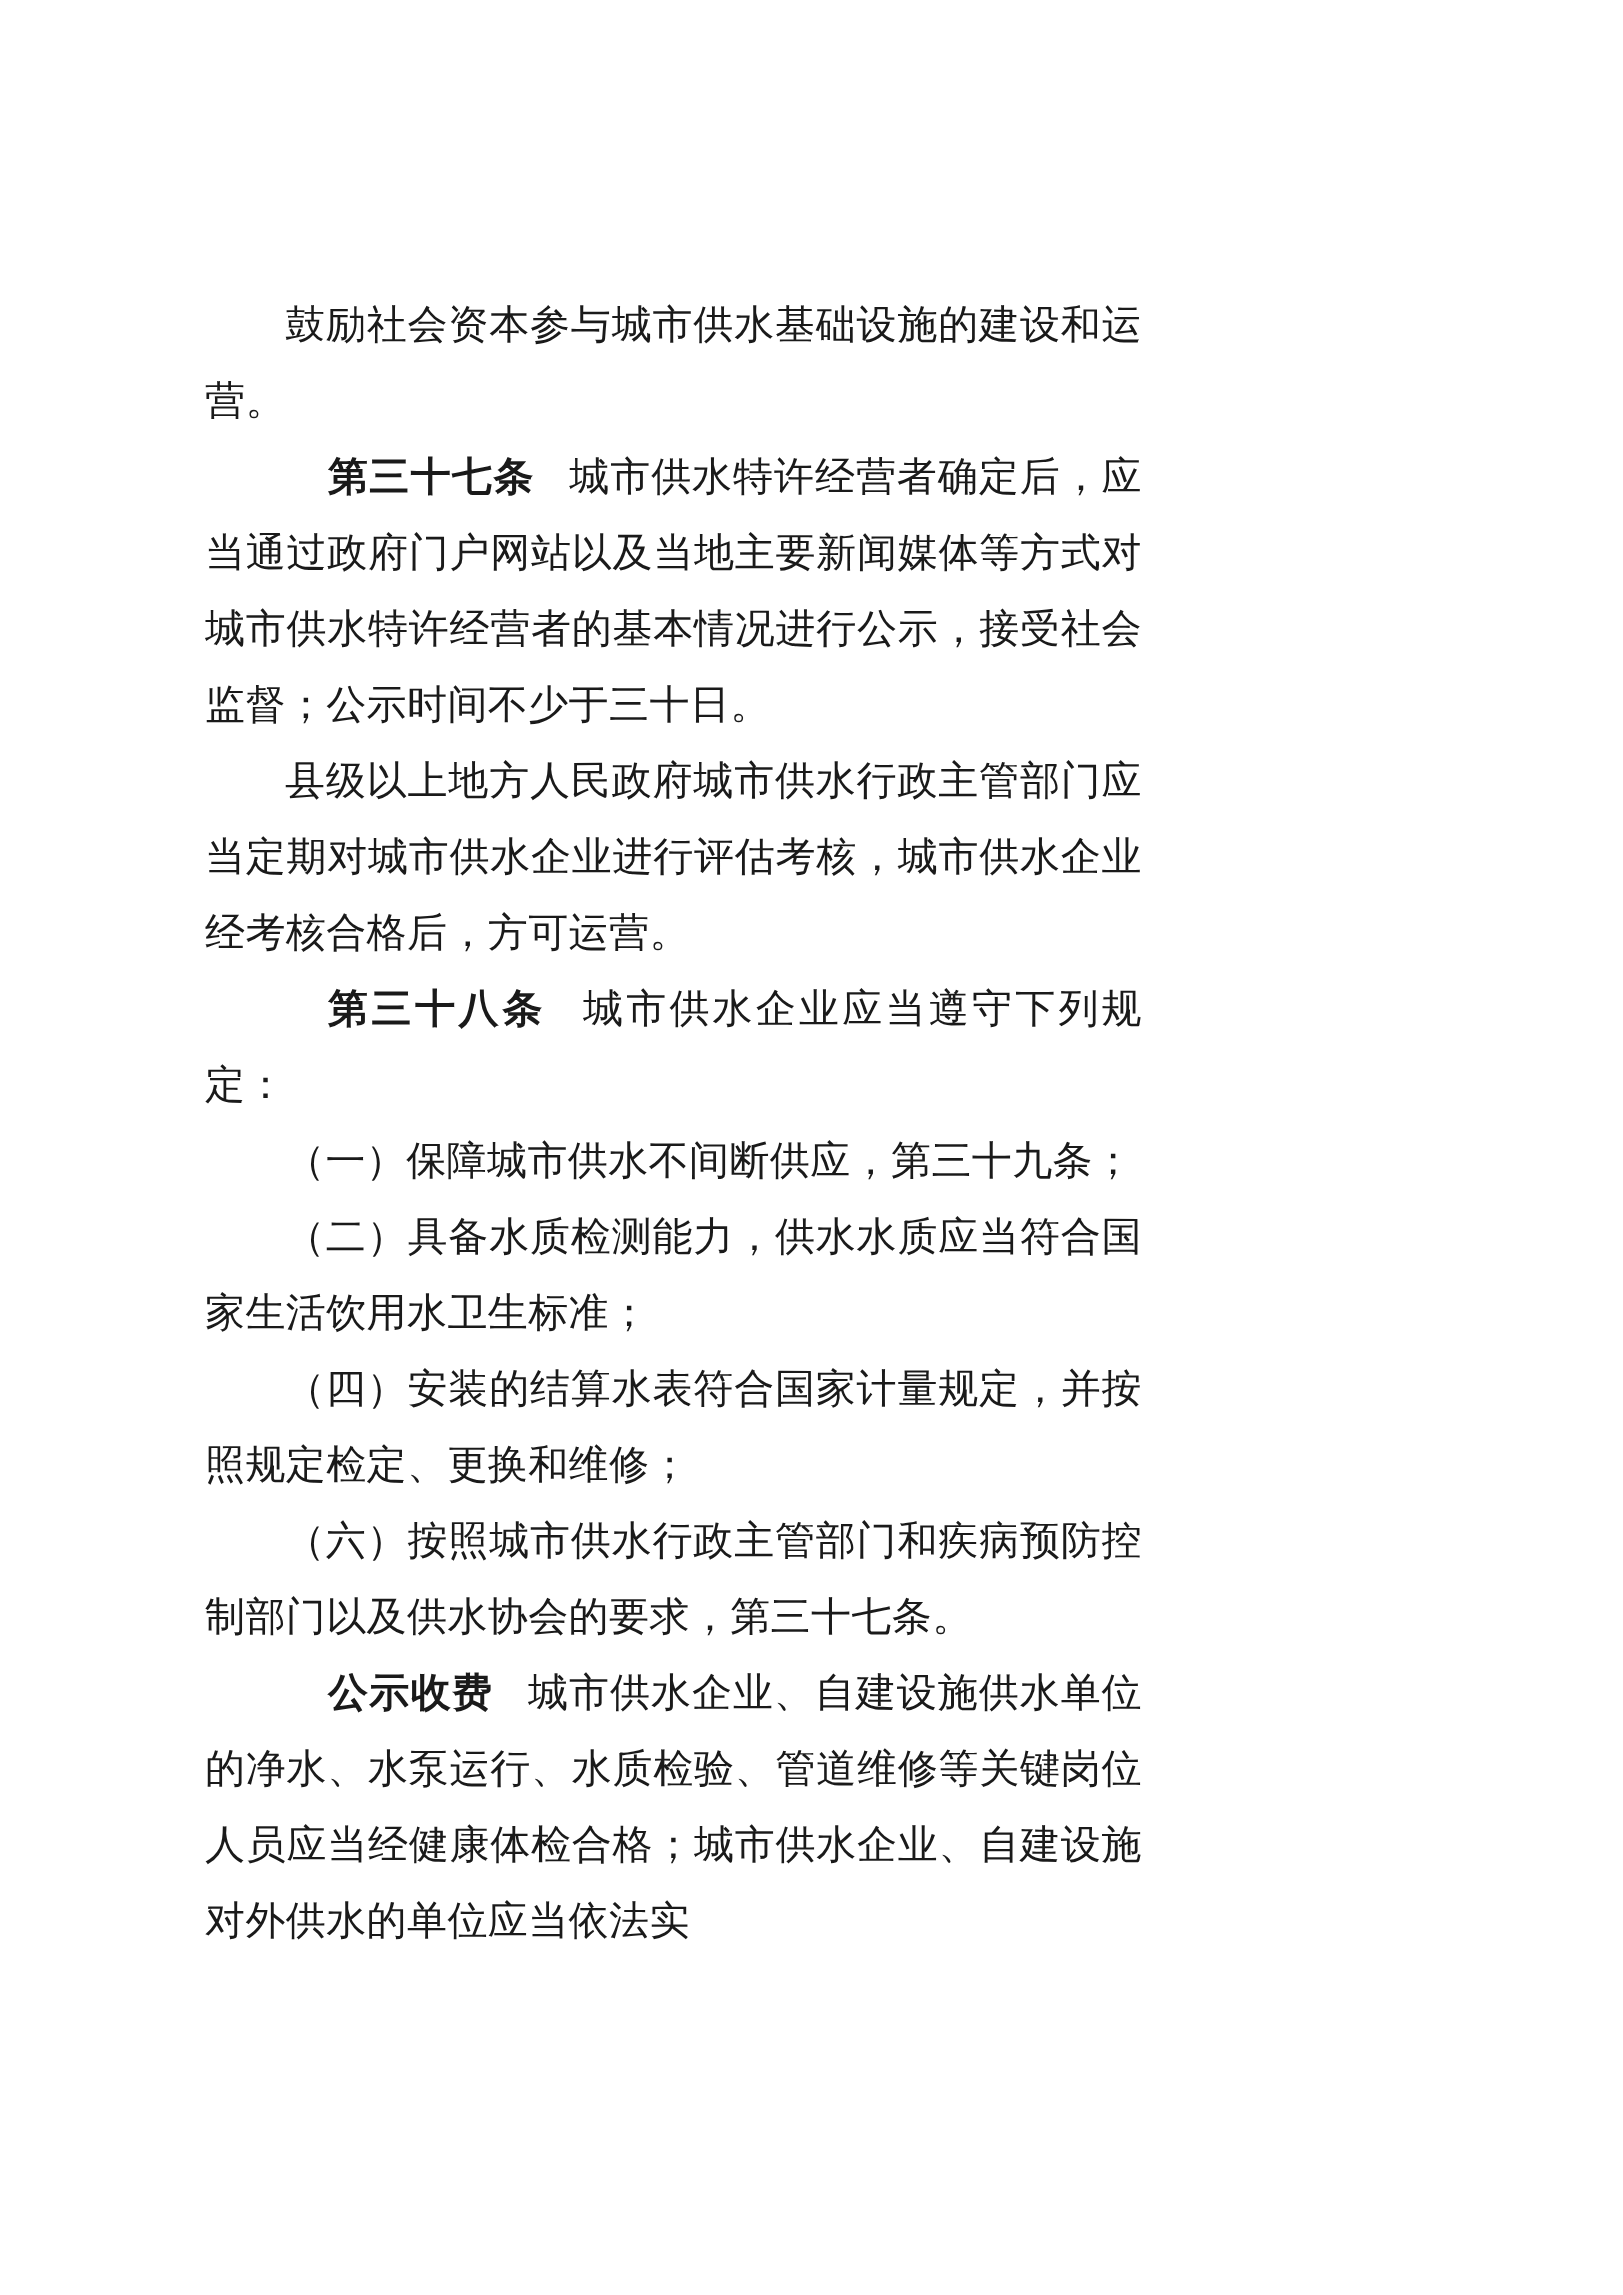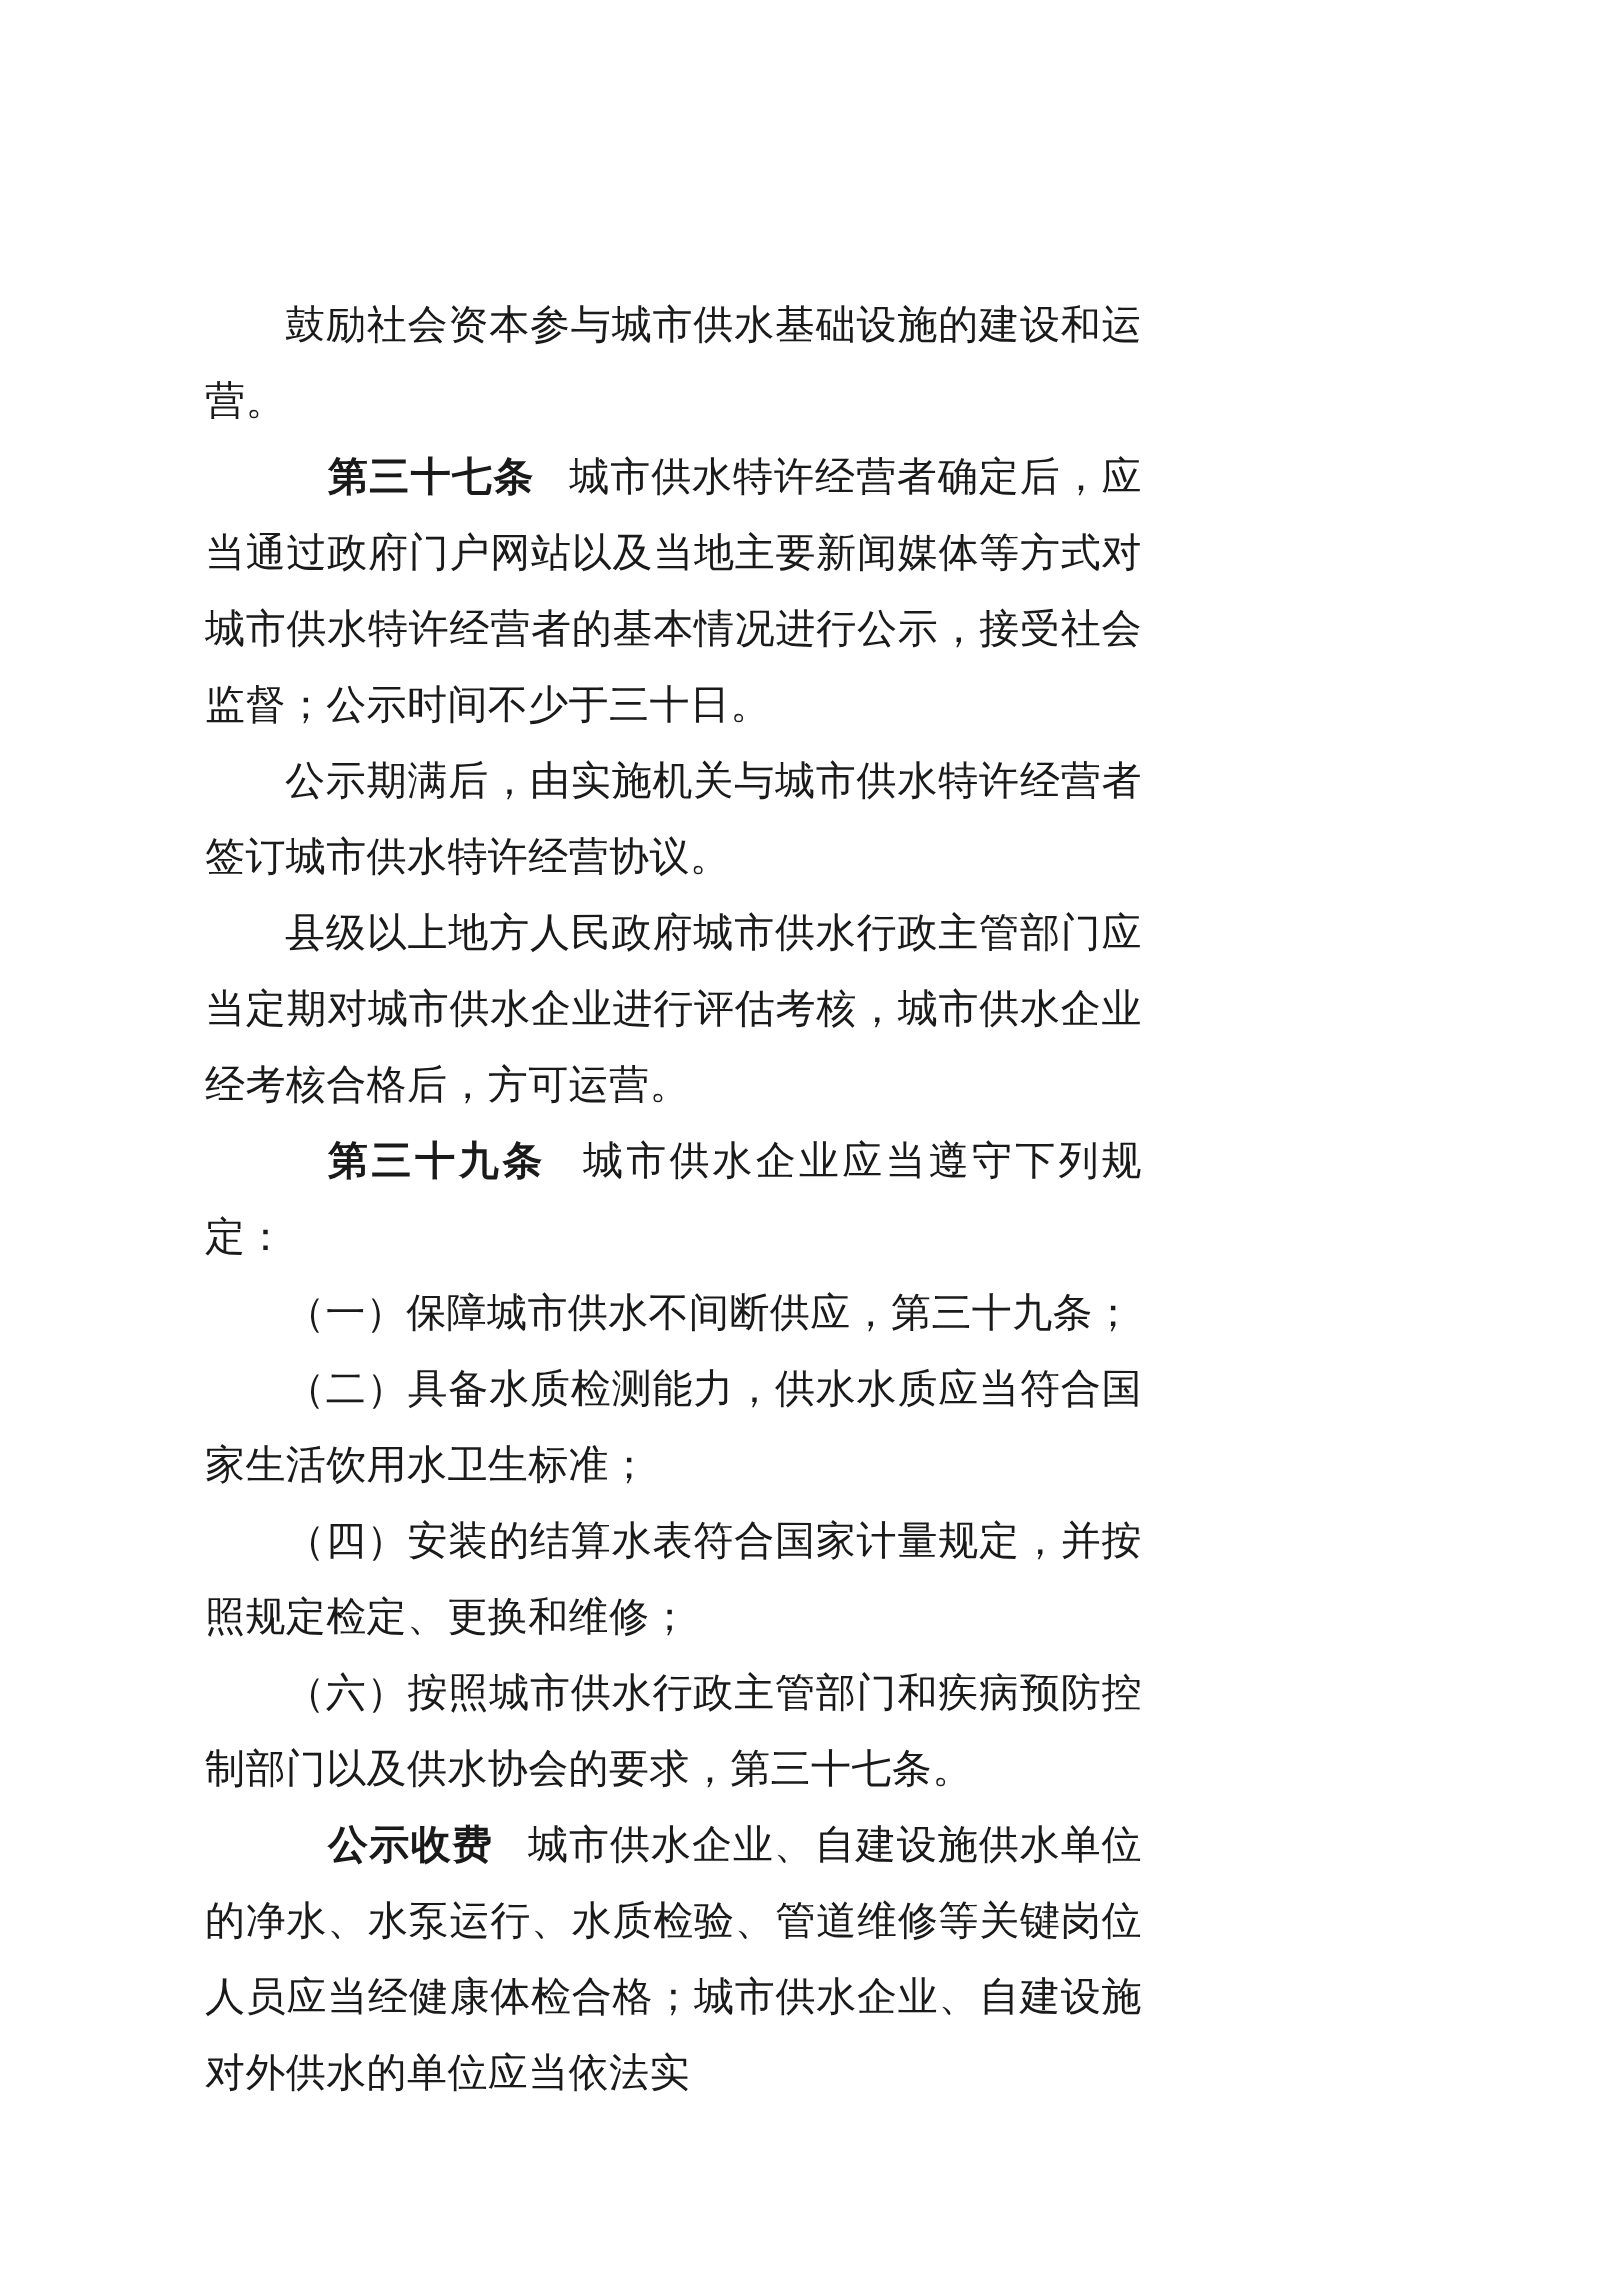--- a/index.html
+++ b/index.html
@@ -50,30 +50,27 @@
   <div class="body-text">
 
     <p class="para">
       <span>鼓励社会资本参与城市供水基础设施的建设和运营。</span>
     </p>
 
     <p class="para">
       <span class="art-label">第三十七条</span><span class="art-gap"></span><span>城市供水特许经营者确定后，应当通过政府门户网站以及当地主要新闻媒体等方式对城市供水特许经营者的基本情况进行公示，接受社会监督；公示时间不少于三十日。</span>
     </p>
 
-    <p class="para">
-      <span>公示期满后，由实施机关与城市供水特许经营者签订城市供水特许经营协议。</span>
-    </p>
 
     <p class="para">
       <span>县级以上地方人民政府城市供水行政主管部门应当定期对城市供水企业进行评估考核，城市供水企业经考核合格后，方可运营。</span>
     </p>
 
     <p class="para">
-      <span class="art-label">第三十九条</span><span class="art-gap"></span><span>城市供水企业应当遵守下列规定：</span>
+      <span class="art-label">第三十八条</span><span class="art-gap"></span><span>城市供水企业应当遵守下列规定：</span>
     </p>
 
     <p class="para">
       <span>（一）保障城市供水不间断供应，第三十九条；</span>
     </p>
 
     <p class="para">
       <span>（二）具备水质检测能力，供水水质应当符合国家生活饮用水卫生标准；</span>
     </p>
 

